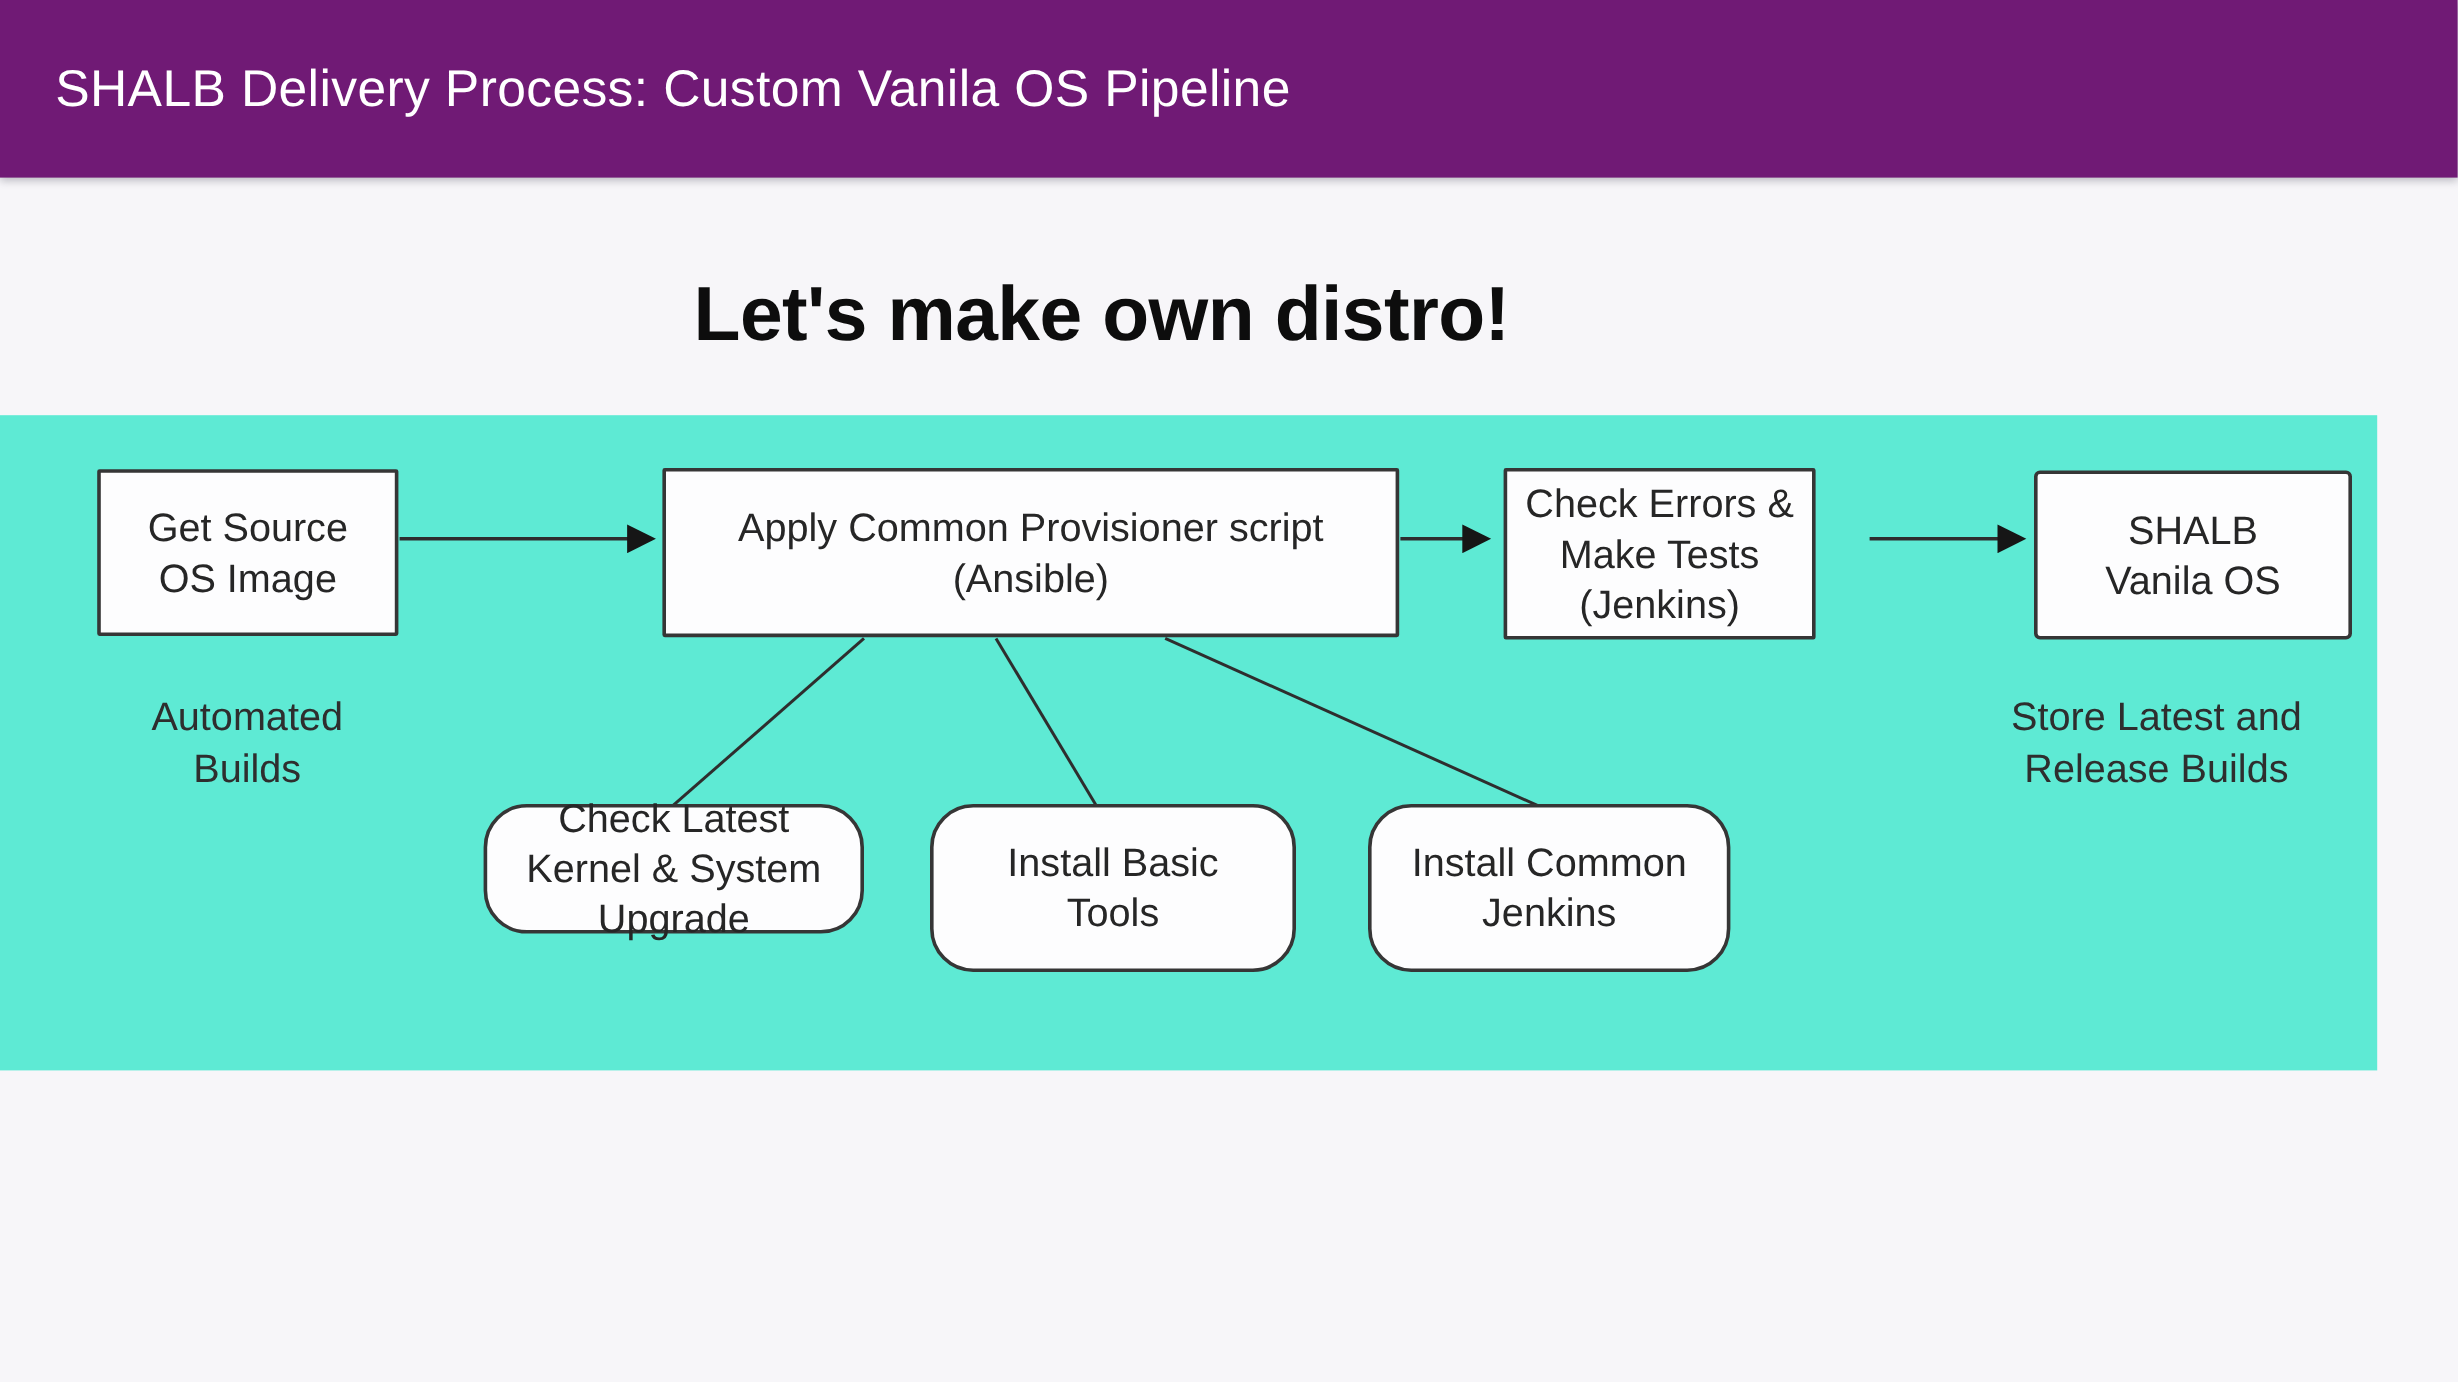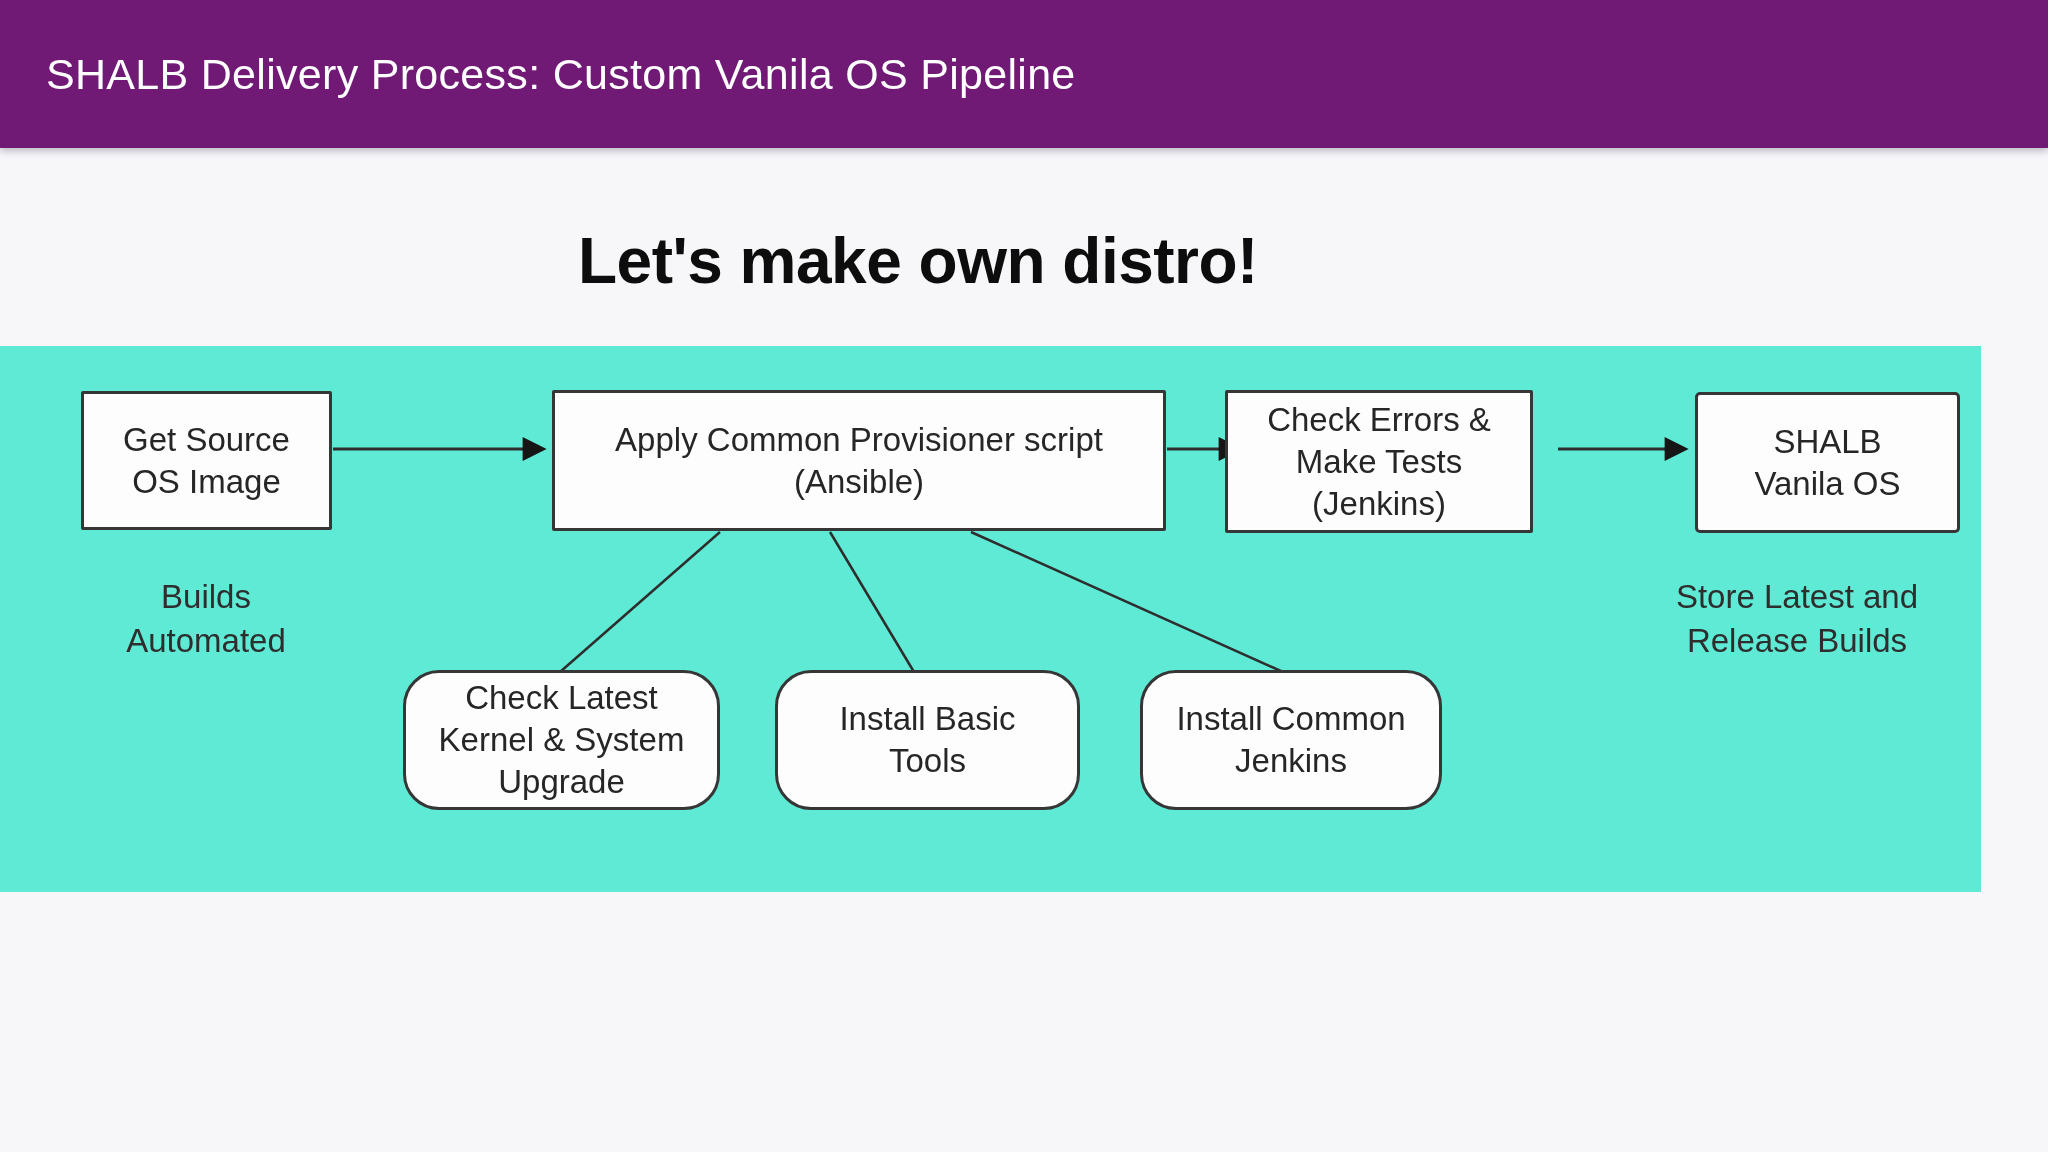--- a/index.html
+++ b/index.html
@@ -62,23 +62,23 @@
     line-height:42px;
     z-index:2;
     border-radius:2px;
   }
   .node.rounded { border-radius:36px; }
   .node.pill    { border-radius:5px; }
   .node span { display:block; white-space:nowrap; }
 
   #node-get-source      { left:81px;   top:45px;  width:251px; height:139px; }
   #node-provisioner     { left:552px;  top:44px;  width:614px; height:141px; }
-  #node-check-errors    { left:1225px; top:44px;  width:308px; height:143px;text-align:right; }
+  #node-check-errors    { left:1253px; top:44px;  width:260px; height:143px;text-align:right; }
   #node-shalb-os        { left:1695px; top:46px;  width:265px; height:141px; }
-  #node-check-kernel    { left:403px;  top:324px; width:317px; height:140px;align-items:center; }
+  #node-check-kernel    { left:403px;  top:324px; width:317px; height:108px;align-items:center; }
   #node-install-basic   { left:775px;  top:324px; width:305px; height:140px; }
   #node-install-common  { left:1140px; top:324px; width:302px; height:140px; }
 
   
   .flow-label {
     position:absolute;
     text-align:center;
     color:#2e2e2e;
     font-size:33px;
     line-height:44px;
@@ -145,22 +145,22 @@
     <span>Install Basic</span>
     <span>Tools</span>
   </div>
 
   <div class="node rounded" id="node-install-common">
     <span>Install Common</span>
     <span>Jenkins</span>
   </div>
 
   <div class="flow-label" id="label-automated">
+    <span>Automated</span>
     <span>Builds</span>
-    <span>Automated</span>
   </div>
 
 
   <div class="flow-label" id="label-store">
     <span>Store Latest and</span>
     <span>Release Builds</span>
   </div>
 
 </div>
 

